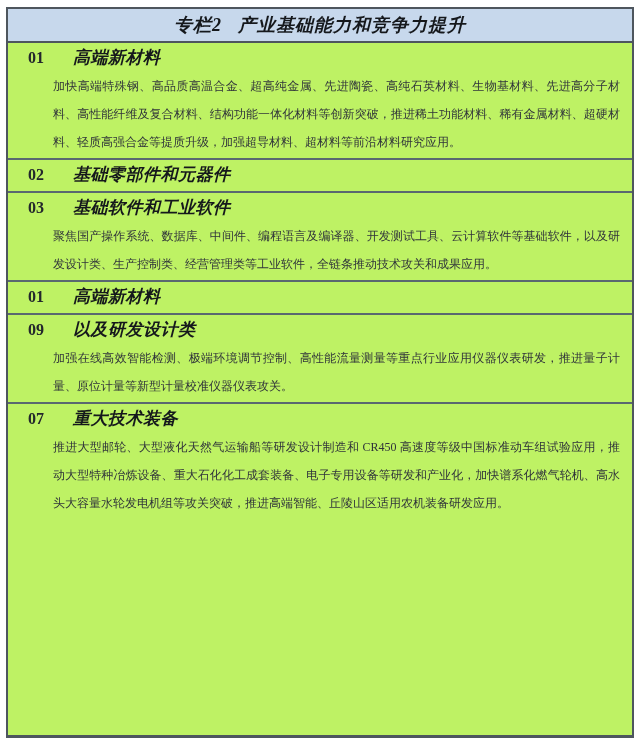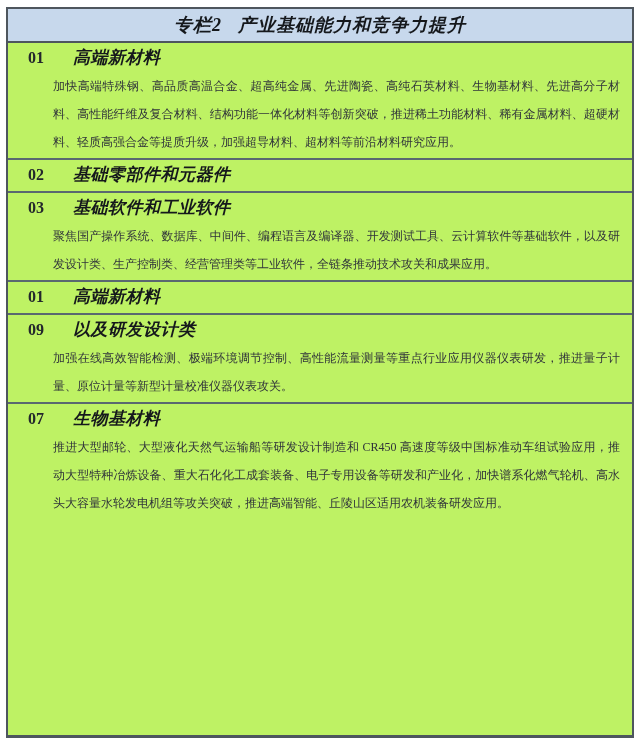--- a/index.html
+++ b/index.html
@@ -118,17 +118,17 @@
     <div class="heading-row">
       <span class="num">09</span>
       <span class="heading">以及研发设计类</span>
     </div>
     <p class="body-text">加强在线高效智能检测、极端环境调节控制、高性能流量测量等重点行业应用仪器仪表研发，推进量子计量、原位计量等新型计量校准仪器仪表攻关。</p>
   </div>
 
   <div class="section">
     <div class="heading-row">
       <span class="num">07</span>
-      <span class="heading">生物基材料</span>
+      <span class="heading">重大技术装备</span>
     </div>
     <p class="body-text">推进大型邮轮、大型液化天然气运输船等研发设计制造和 CR450 高速度等级中国标准动车组试验应用，推动大型特种冶炼设备、重大石化化工成套装备、电子专用设备等研发和产业化，加快谱系化燃气轮机、高水头大容量水轮发电机组等攻关突破，推进高端智能、丘陵山区适用农机装备研发应用。</p>
   </div>
 </div>
 
 </body></html>

